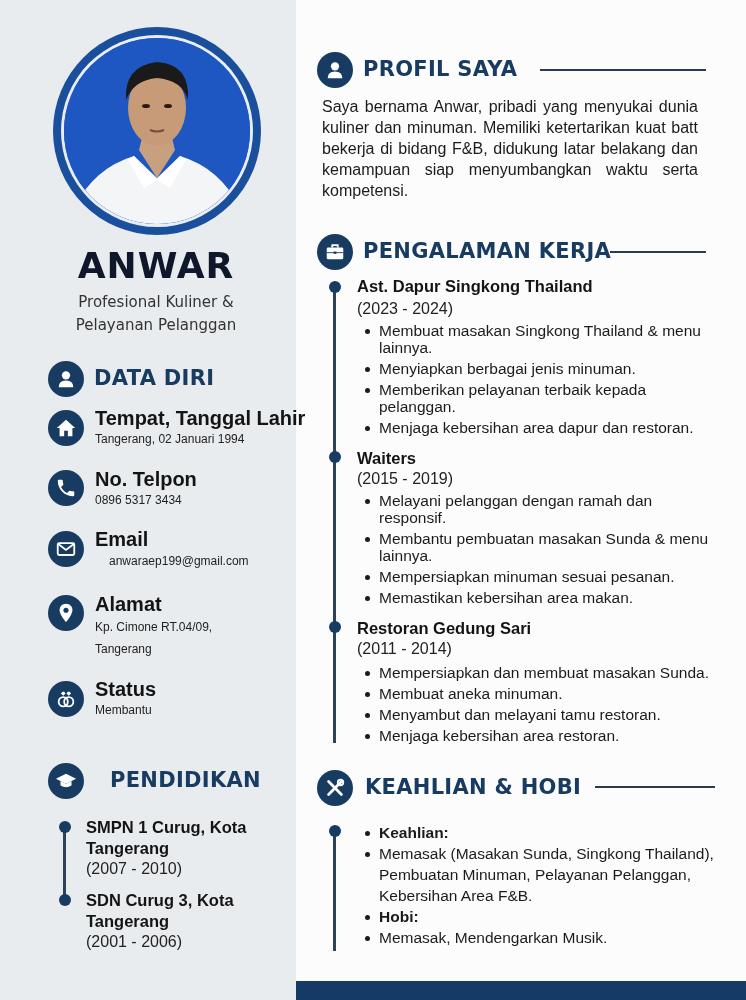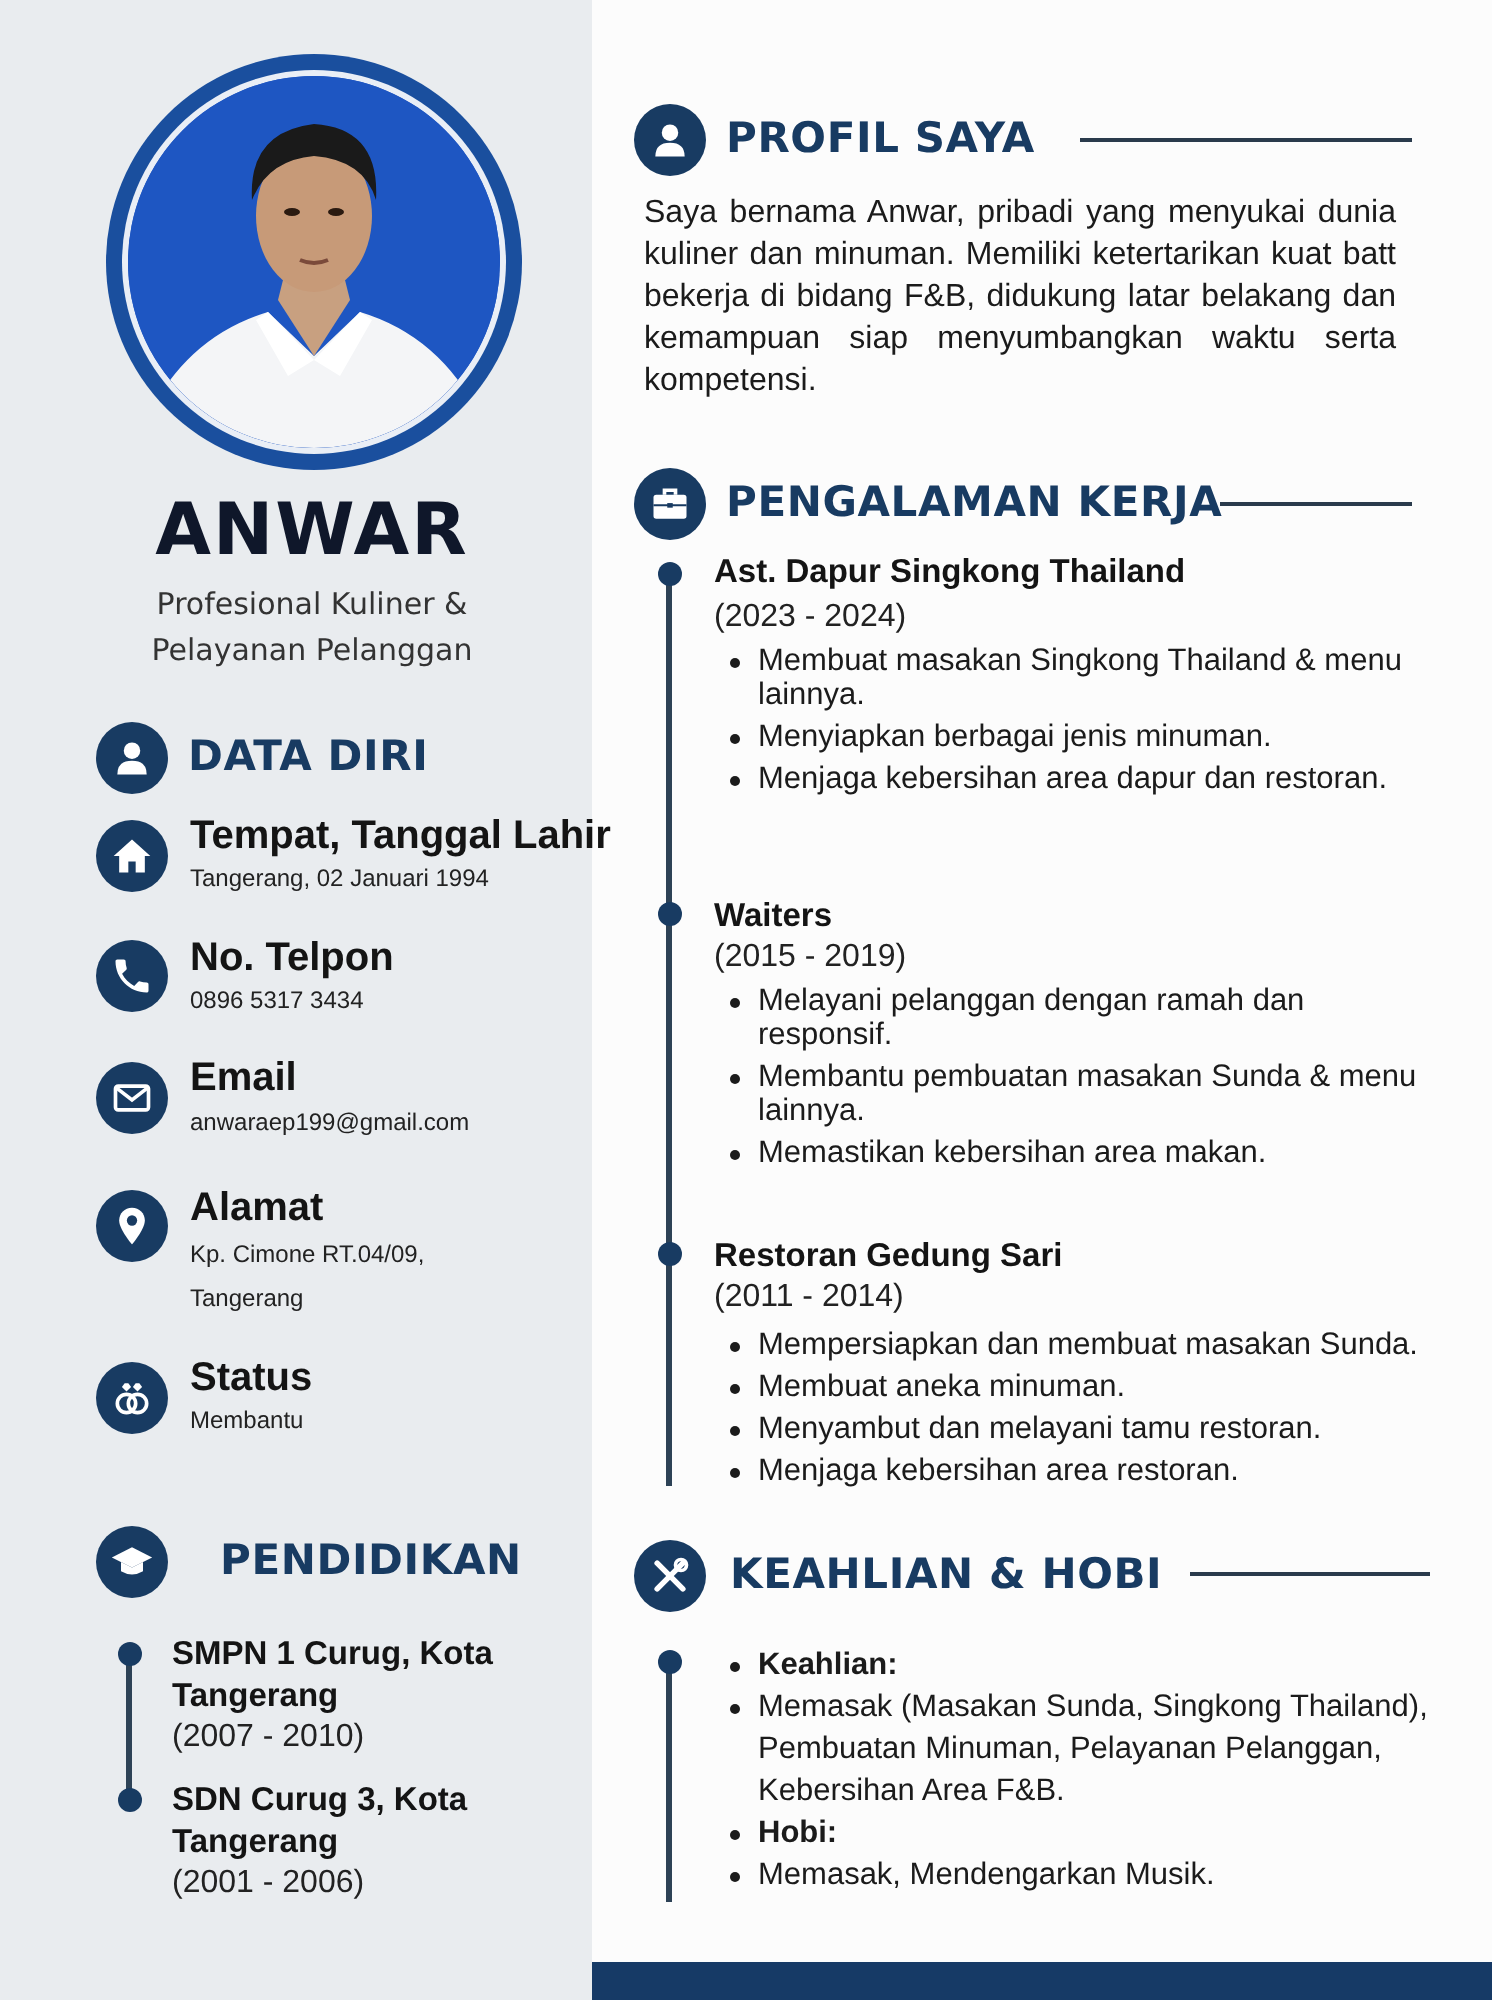--- a/index.html
+++ b/index.html
@@ -101,21 +101,21 @@
 <div class="item-label" style="left:95px; top:468px;">No. Telpon</div>
 <div class="item-value" style="left:95px; top:489px;">0896 5317 3434</div>
 
 <div class="ic" style="left:48px; top:531px;">
   <svg viewBox="0 0 24 24">
       <rect x="3" y="5.5" width="18" height="13" rx="1.5" fill="none" stroke="#fff" stroke-width="2"></rect>
       <path d="M3.5 6.5 L12 13 L20.5 6.5" fill="none" stroke="#fff" stroke-width="2"></path>
     </svg>
 </div>
 <div class="item-label" style="left:95px; top:528px;">Email</div>
-<div class="item-value" style="left:95px; top:550px;">anwaraep199@gmail.com</div>
+<div class="item-value" style="left:109px; top:550px;">anwaraep199@gmail.com</div>
 
 <div class="ic" style="left:48px; top:595px;">
   <svg viewBox="0 0 24 24">
       <path d="M12 2 C8 2 5 5 5 9 C5 14 12 22 12 22 C12 22 19 14 19 9 C19 5 16 2 12 2 Z" fill="#fff"></path>
       <circle cx="12" cy="9" r="2.8" fill="#183b62"></circle>
     </svg>
 </div>
 <div class="item-label" style="left:95px; top:593px;">Alamat</div>
 <div class="item-value" style="left:95px; top:616px;">
   <div>Kp. Cimone RT.04/09,</div>
@@ -181,28 +181,30 @@
 <div class="tl-line" style="left:333px; top:287px; height:456px;"></div>
 <div class="tl-dot" style="left:329px; top:281px;"></div>
 <div class="tl-dot" style="left:329px; top:451px;"></div>
 <div class="tl-dot" style="left:329px; top:621px;"></div>
 
 <div class="job-title" style="top:277px;">Ast. Dapur Singkong Thailand</div>
 <div class="job-years" style="top:300px;">(2023 - 2024)</div>
 <ul class="bullets" style="top:322px;">
   <li>Membuat masakan Singkong Thailand &amp; menu lainnya.</li>
   <li>Menyiapkan berbagai jenis minuman.</li>
+  <li>Memberikan pelayanan terbaik kepada pelanggan.</li>
   <li>Menjaga kebersihan area dapur dan restoran.</li>
 </ul>
 
 <div class="job-title" style="top:449px;">Waiters</div>
 <div class="job-years" style="top:470px;">(2015 - 2019)</div>
 <ul class="bullets" style="top:492px;">
   <li>Melayani pelanggan dengan ramah dan responsif.</li>
   <li>Membantu pembuatan masakan Sunda &amp; menu lainnya.</li>
+  <li>Mempersiapkan minuman sesuai pesanan.</li>
   <li>Memastikan kebersihan area makan.</li>
 </ul>
 
 <div class="job-title" style="top:619px;">Restoran Gedung Sari</div>
 <div class="job-years" style="top:640px;">(2011 - 2014)</div>
 <ul class="bullets" style="top:664px;">
   <li>Mempersiapkan dan membuat masakan Sunda.</li>
   <li>Membuat aneka minuman.</li>
   <li>Menyambut dan melayani tamu restoran.</li>
   <li>Menjaga kebersihan area restoran.</li>

